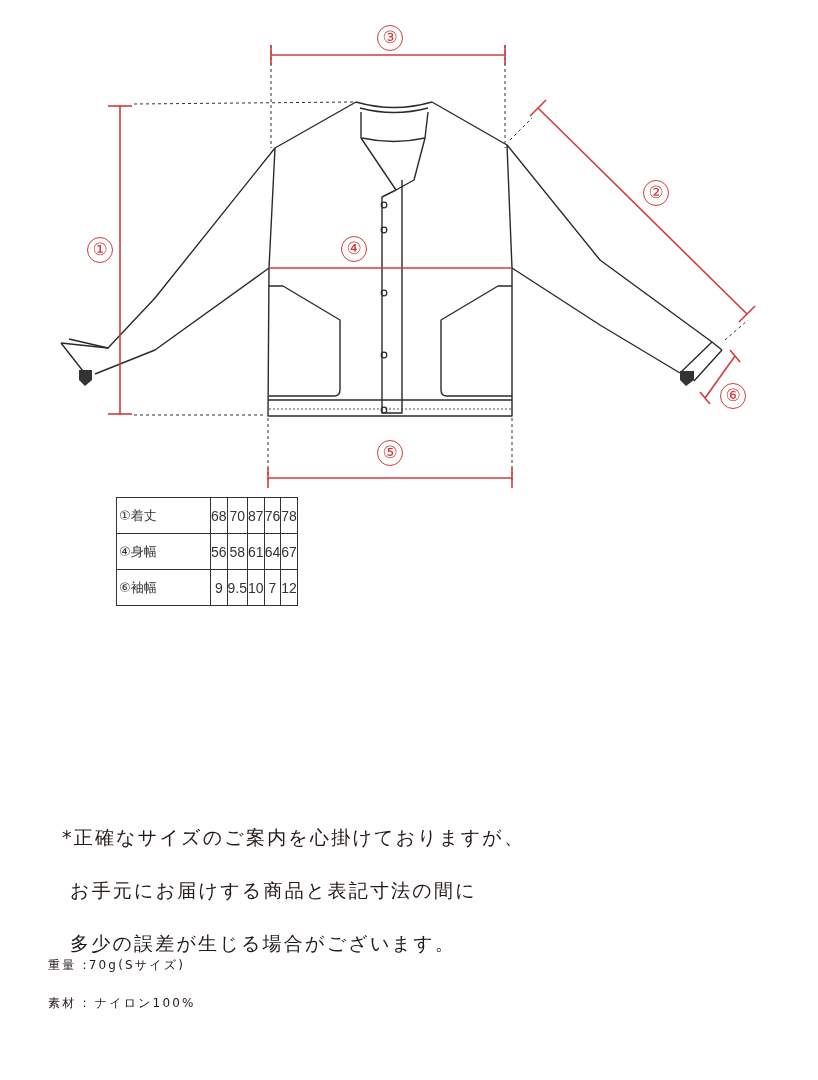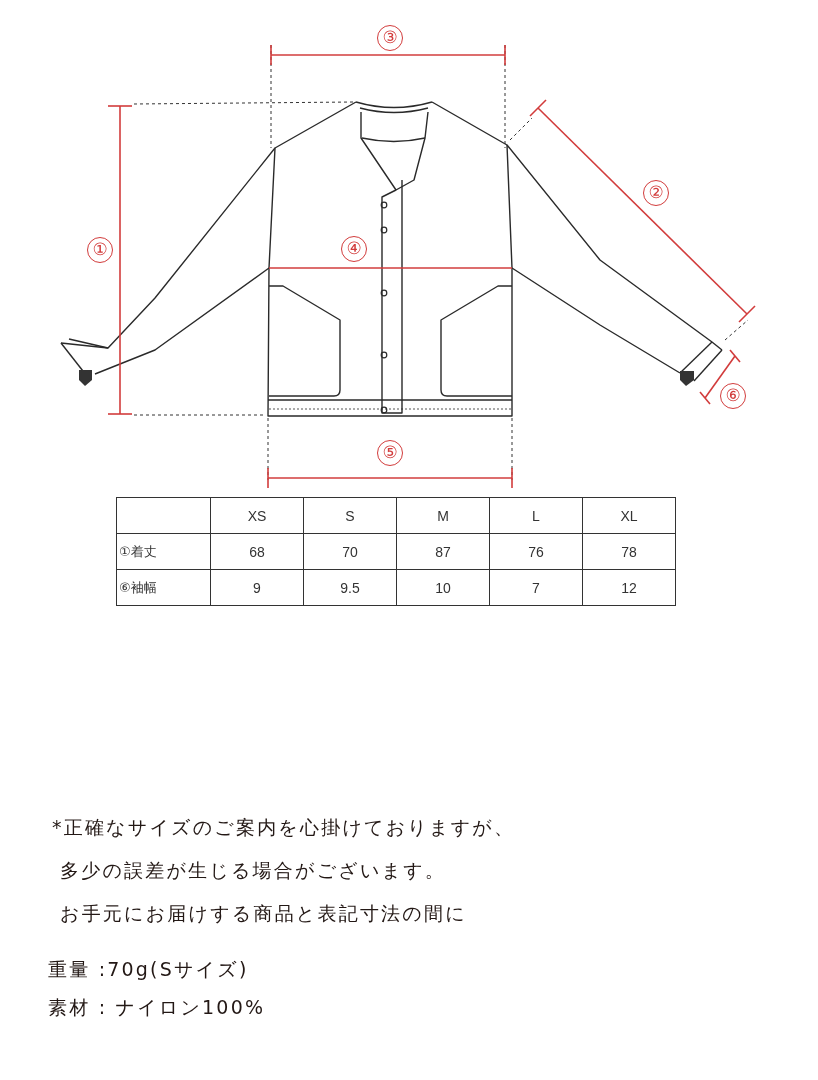--- a/index.html
+++ b/index.html
@@ -6,23 +6,23 @@
   body { width:818px; height:1080px; position:relative; overflow:hidden; font-family:"DejaVu Sans", sans-serif; color:#231815; }
   .diagram { position:absolute; left:0; top:0; width:818px; height:495px; }
   .diagram svg { position:absolute; left:0; top:0; }
   .circ { position:absolute; width:24px; height:24px; border:1.3px solid #d23c3c; border-radius:50%; color:#d23c3c; font-family:"Liberation Sans", sans-serif; font-size:17px; line-height:24px; text-align:center; box-sizing:content-box; }
   table.size { position:absolute; left:116px; top:497px; border-collapse:collapse; font-family:"Liberation Sans", sans-serif; font-size:14px; color:#333; }
   table.size td, table.size th { border:1.6px solid #333; height:35px; padding:0; text-align:center; font-weight:normal; }
   table.size th.corner { width:93px; }
   table.size td.rowlabel { text-align:left; padding-left:2px; width:91px; font-family:"DejaVu Sans", sans-serif; font-size:13px; }
   table.size .c { width:92px; }
   .notes { position:absolute; left:48px; top:804px; font-size:19px; letter-spacing:2.2px; color:#231815; }
-  .notes p { margin:4px; line-height:39px; }
+  .notes p { margin:14px; line-height:39px; }
   .indent { padding-left:8px; }
-  .spec { position:absolute; left:48px; font-size:19px; letter-spacing:2.2px; }
+  .spec { position:absolute; left:48px; font-size:12px; letter-spacing:2.2px; }
 </style>
 </head>
 <body>
 
 <div class="diagram">
   <svg width="818" height="495" viewBox="0 0 818 495">
     <g fill="none" stroke="#2a2a2a" stroke-width="1.4" stroke-linejoin="round">
 
       <path d="M356,102 L275,148 L269,268 L268,416 L512,416 L512,268 L507,145 L432,102"></path>
 
@@ -97,47 +97,47 @@
   <div class="circ" style="left:377px;top:25px;">③</div>
   <div class="circ" style="left:87px;top:237px;">①</div>
   <div class="circ" style="left:643px;top:180px;">②</div>
   <div class="circ" style="left:341px;top:236px;">④</div>
   <div class="circ" style="left:377px;top:440px;">⑤</div>
   <div class="circ" style="left:720px;top:383px;">⑥</div>
 </div>
 
 <table class="size">
   <tbody>
-      <tr>
-    <th class="corner"></th>
-    <th class="c">XS</th>
-    <th class="c">S</th>
-    <th class="c">M</th>
-    <th class="c">L</th>
-    <th class="c">XL</th>
-  </tr>
   <tr>
     <td class="rowlabel">①着丈</td>
     <td>68</td>
     <td>70</td>
     <td>87</td>
     <td>76</td>
     <td>78</td>
+  </tr>
+  <tr>
+    <td class="rowlabel">④身幅</td>
+    <td>56</td>
+    <td>58</td>
+    <td>61</td>
+    <td>64</td>
+    <td>67</td>
   </tr>
   <tr>
     <td class="rowlabel">⑥袖幅</td>
     <td>9</td>
     <td>9.5</td>
     <td>10</td>
     <td>7</td>
     <td>12</td>
   </tr>
 </tbody>
   </table>
 
 <div class="notes">
   <p>*正確なサイズのご案内を心掛けておりますが、</p>
+  <p class="indent">お手元にお届けする商品と表記寸法の間に</p>
   <p class="indent">多少の誤差が生じる場合がございます。</p>
-  <p class="indent">お手元にお届けする商品と表記寸法の間に</p>
 </div>
 
 <div class="spec" style="top:957px;">重量 :70g(Sサイズ)</div>
 <div class="spec" style="top:995px;">素材 : ナイロン100%</div>
 
 </body></html>

